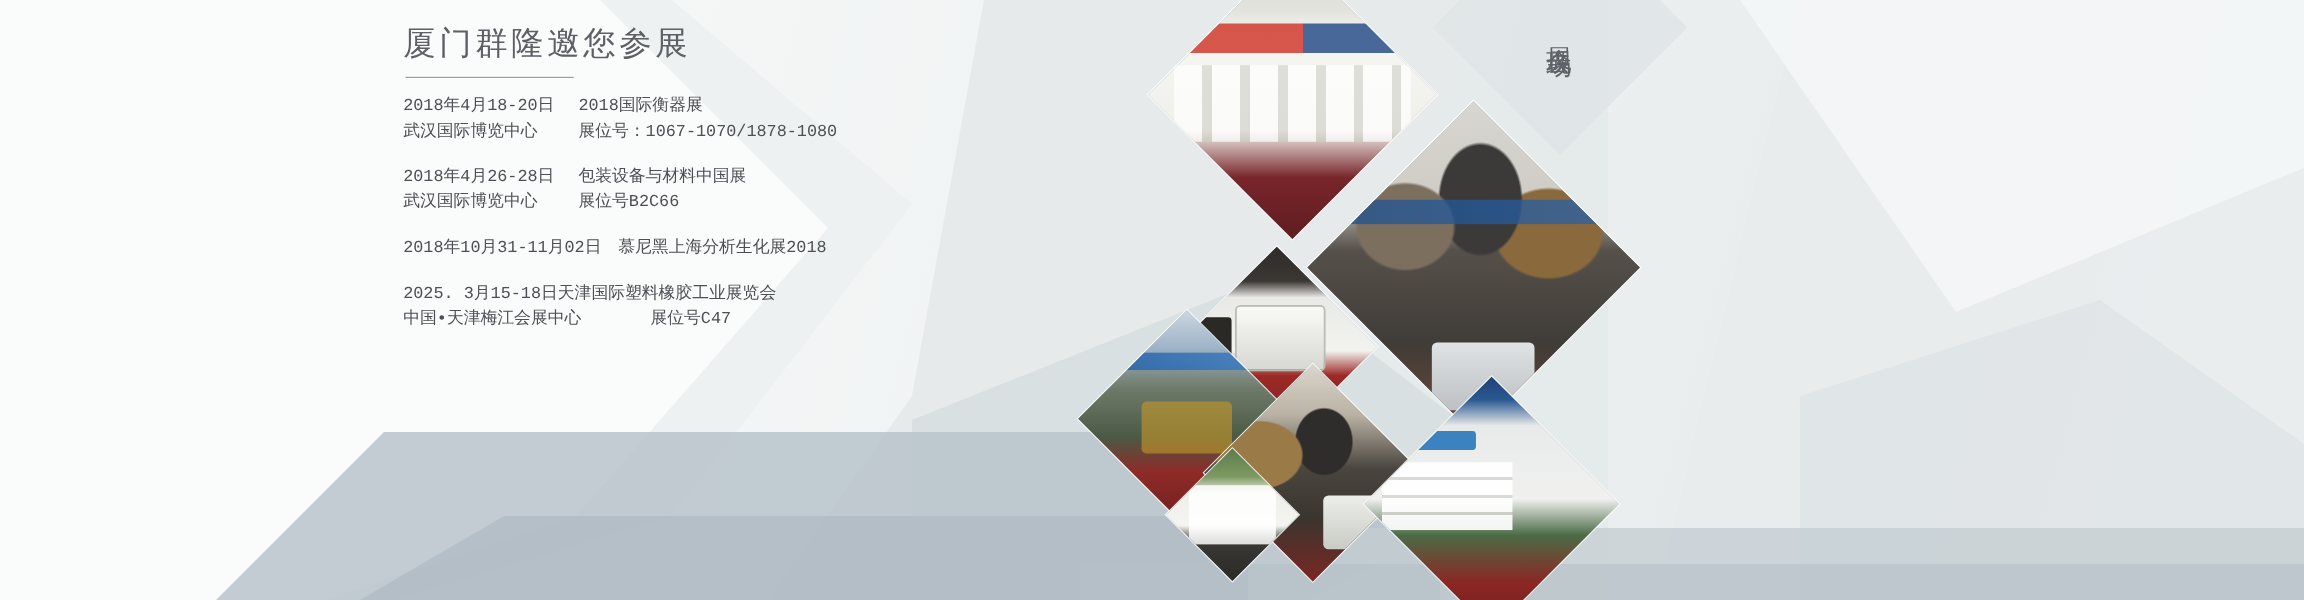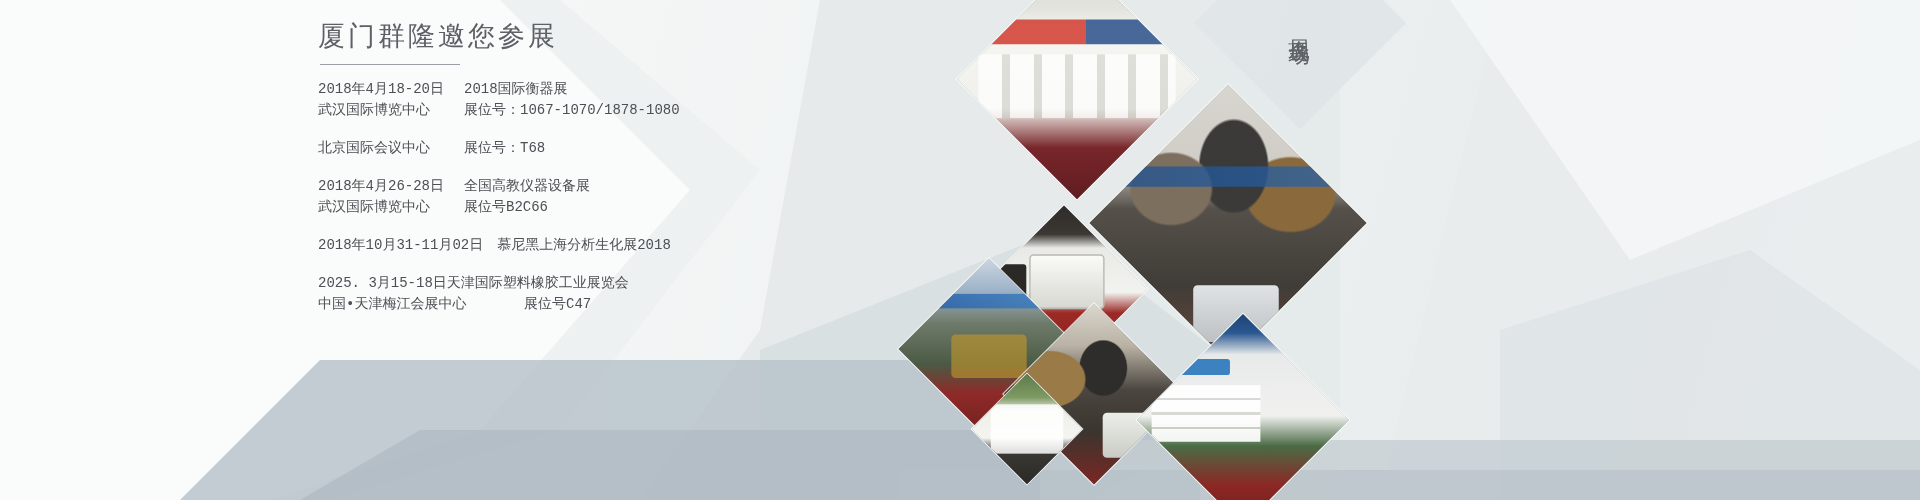--- a/index.html
+++ b/index.html
@@ -55,21 +55,21 @@
   .tri { position:absolute; width:0; height:0; }
   .tri-a { left:1075px; top:348px;
            border-left:48px solid transparent; border-right:48px solid transparent;
            border-bottom:48px solid #9fb0c4; opacity:.75; }
   .tri-b { left:1210px; top:390px;
            border-left:38px solid transparent; border-right:38px solid transparent;
            border-bottom:38px solid #9fb0c4; opacity:.7; }
 
   
   #content {
-    position:absolute; left:318px; top:18px;
+    position:absolute; left:336px; top:18px;
     width:780px; height:470px;
     z-index:5;
   }
   #page-title {
     font-size:27px; color:#5d6166; letter-spacing:3px;
     font-family:"Liberation Serif","DejaVu Serif",serif;
     padding-bottom:8px;
   }
   #title-rule {
     width:140px; height:1px; background:#9aa0a6; margin:2px 0 14px 2px;
@@ -249,28 +249,25 @@
     <div class="event">
       <div class="event-row">
         <span class="ev-date">2018年4月18-20日</span><span class="ev-name">2018国际衡器展</span>
       </div>
       <div class="event-row">
         <span class="ev-venue">武汉国际博览中心</span><span class="ev-booth">展位号：1067-1070/1878-1080</span>
       </div>
     </div>
 
     <div class="event">
-      <div class="event-row">
-        <span class="ev-venue">北京国际会议中心</span><span class="ev-booth">展位号：T68</span>
-      </div>
-    </div>
-
-    <div class="event">
-      <div class="event-row">
-        <span class="ev-date">2018年4月26-28日</span><span class="ev-name">全国高教仪器设备展</span>
+    </div>
+
+    <div class="event">
+      <div class="event-row">
+        <span class="ev-date">2018年4月26-28日</span><span class="ev-name">包装设备与材料中国展</span>
       </div>
       <div class="event-row">
         <span class="ev-venue">武汉国际博览中心</span><span class="ev-booth">展位号B2C66</span>
       </div>
     </div>
 
     <div class="event">
     </div>
 
     <div class="event">

